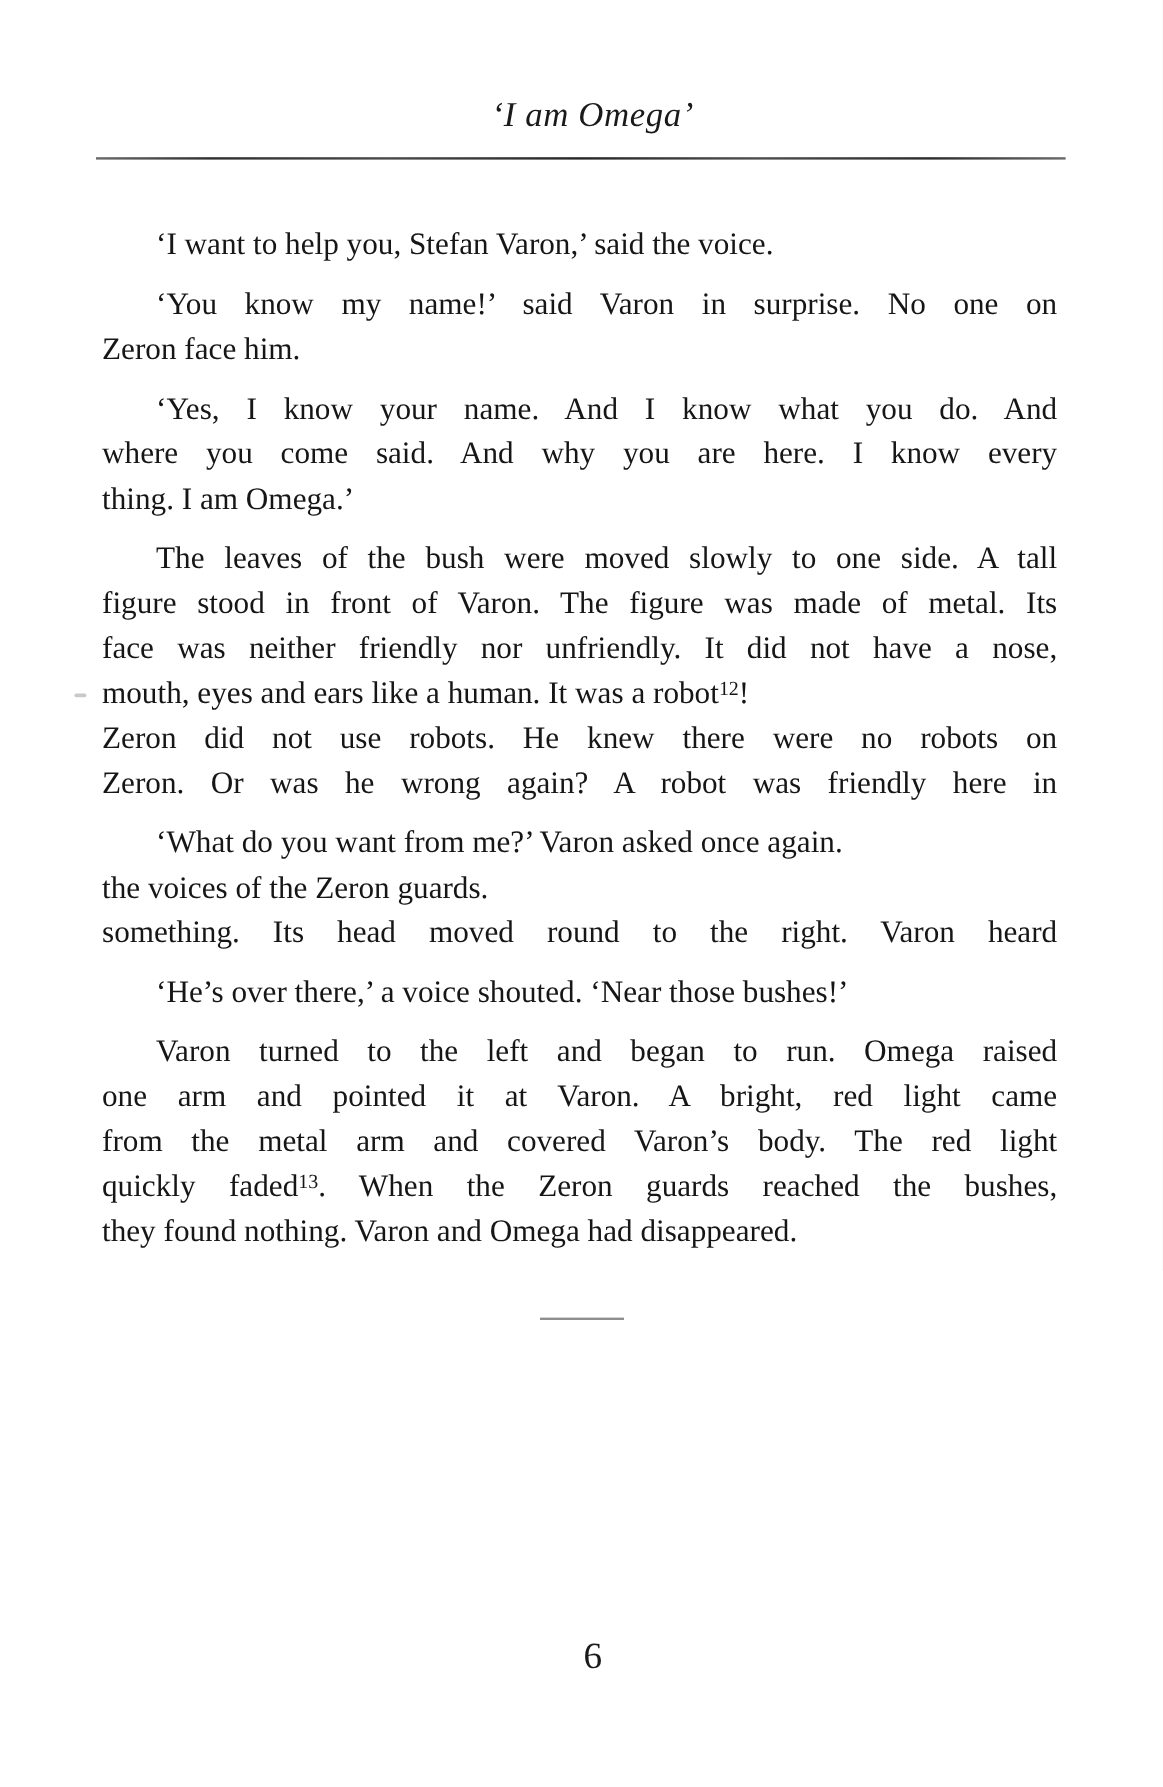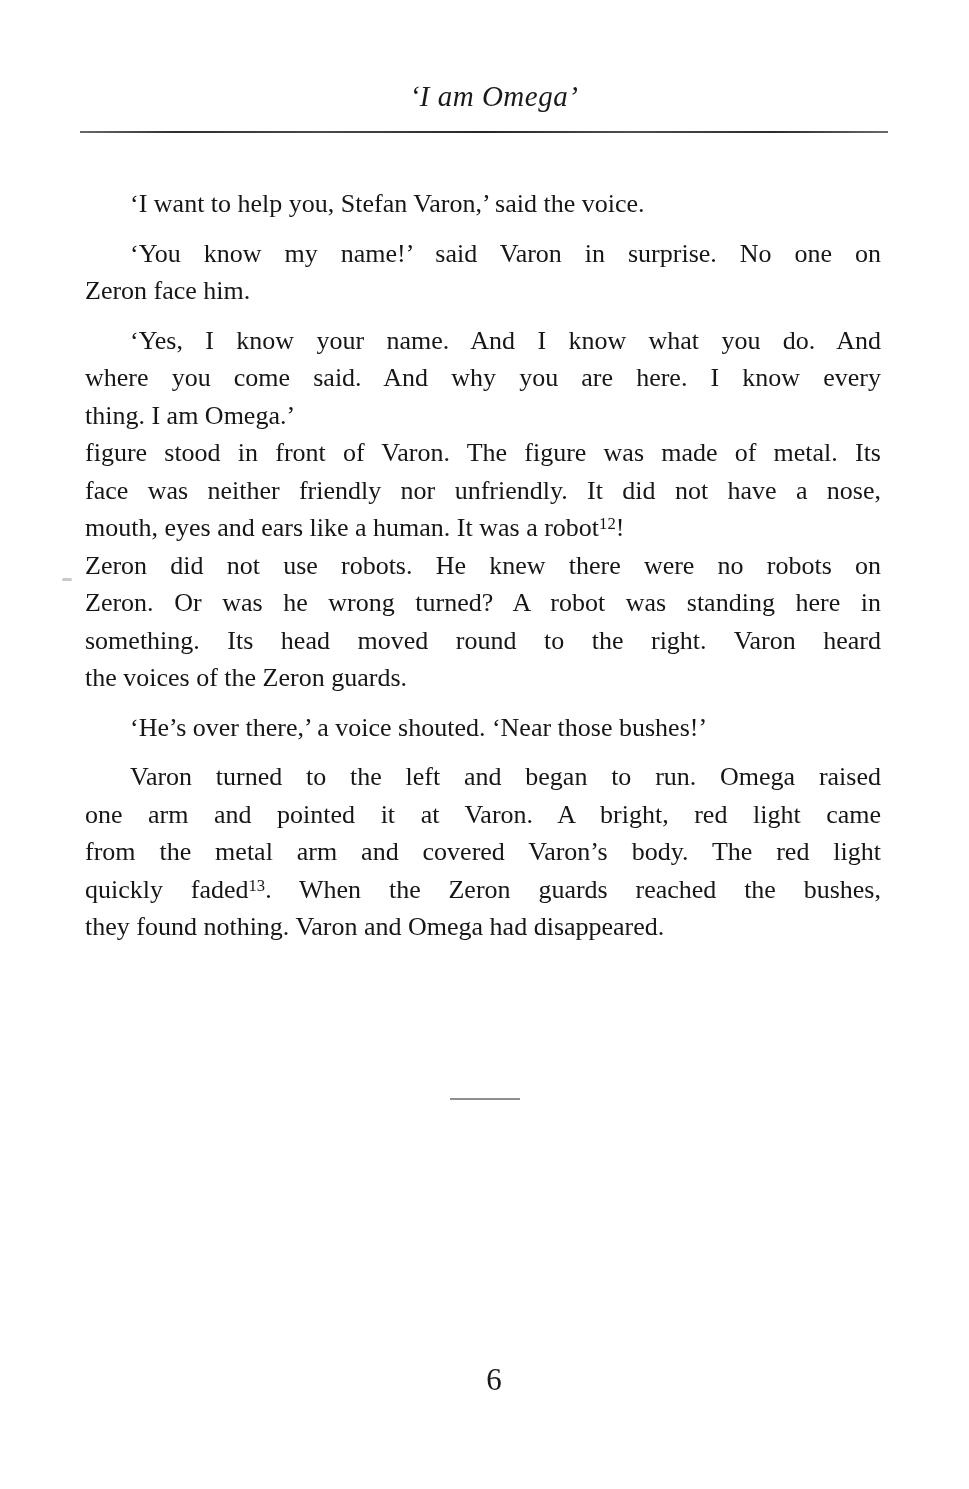--- a/index.html
+++ b/index.html
@@ -100,31 +100,35 @@
       <p class="para">
         <span class="line first">‘You know my name!’ said Varon in surprise. No one on</span>
         <span class="line last">Zeron face him.</span>
       </p>
       <p class="para">
         <span class="line first">‘Yes, I know your name. And I know what you do. And</span>
         <span class="line">where you come said. And why you are here. I know every</span>
         <span class="line last">thing. I am Omega.’</span>
       </p>
       <p class="para">
+        <span class="line first">The leaves of the bush were moved slowly to one side. A tall</span>
         <span class="line">figure stood in front of Varon. The figure was made of metal. Its</span>
         <span class="line">face was neither friendly nor unfriendly. It did not have a nose,</span>
         <span class="line last">mouth, eyes and ears like a human. It was a robot<sup>12</sup>!</span>
       </p>
       <p class="para">
         <span class="line">Zeron did not use robots. He knew there were no robots on</span>
-        <span class="line">Zeron. Or was he wrong turned? A robot was standing here in</span>
+        <span class="line">Zeron. Or was he wrong again? A robot was friendly here in</span>
       </p>
       <p class="para">
+        <span class="line first last">‘What do you want from me?’ Varon asked once again.</span>
+      </p>
+      <p class="para">
+        <span class="line last">the voices of the Zeron guards.</span>
         <span class="line">something. Its head moved round to the right. Varon heard</span>
-        <span class="line last">the voices of the Zeron guards.</span>
       </p>
       <p class="para">
         <span class="line first last">‘He’s over there,’ a voice shouted. ‘Near those bushes!’</span>
       </p>
       <p class="para">
         <span class="line first">Varon turned to the left and began to run. Omega raised</span>
         <span class="line">one arm and pointed it at Varon. A bright, red light came</span>
         <span class="line">from the metal arm and covered Varon’s body. The red light</span>
         <span class="line">quickly faded<sup>13</sup>. When the Zeron guards reached the bushes,</span>
         <span class="line last">they found nothing. Varon and Omega had disappeared.</span>

